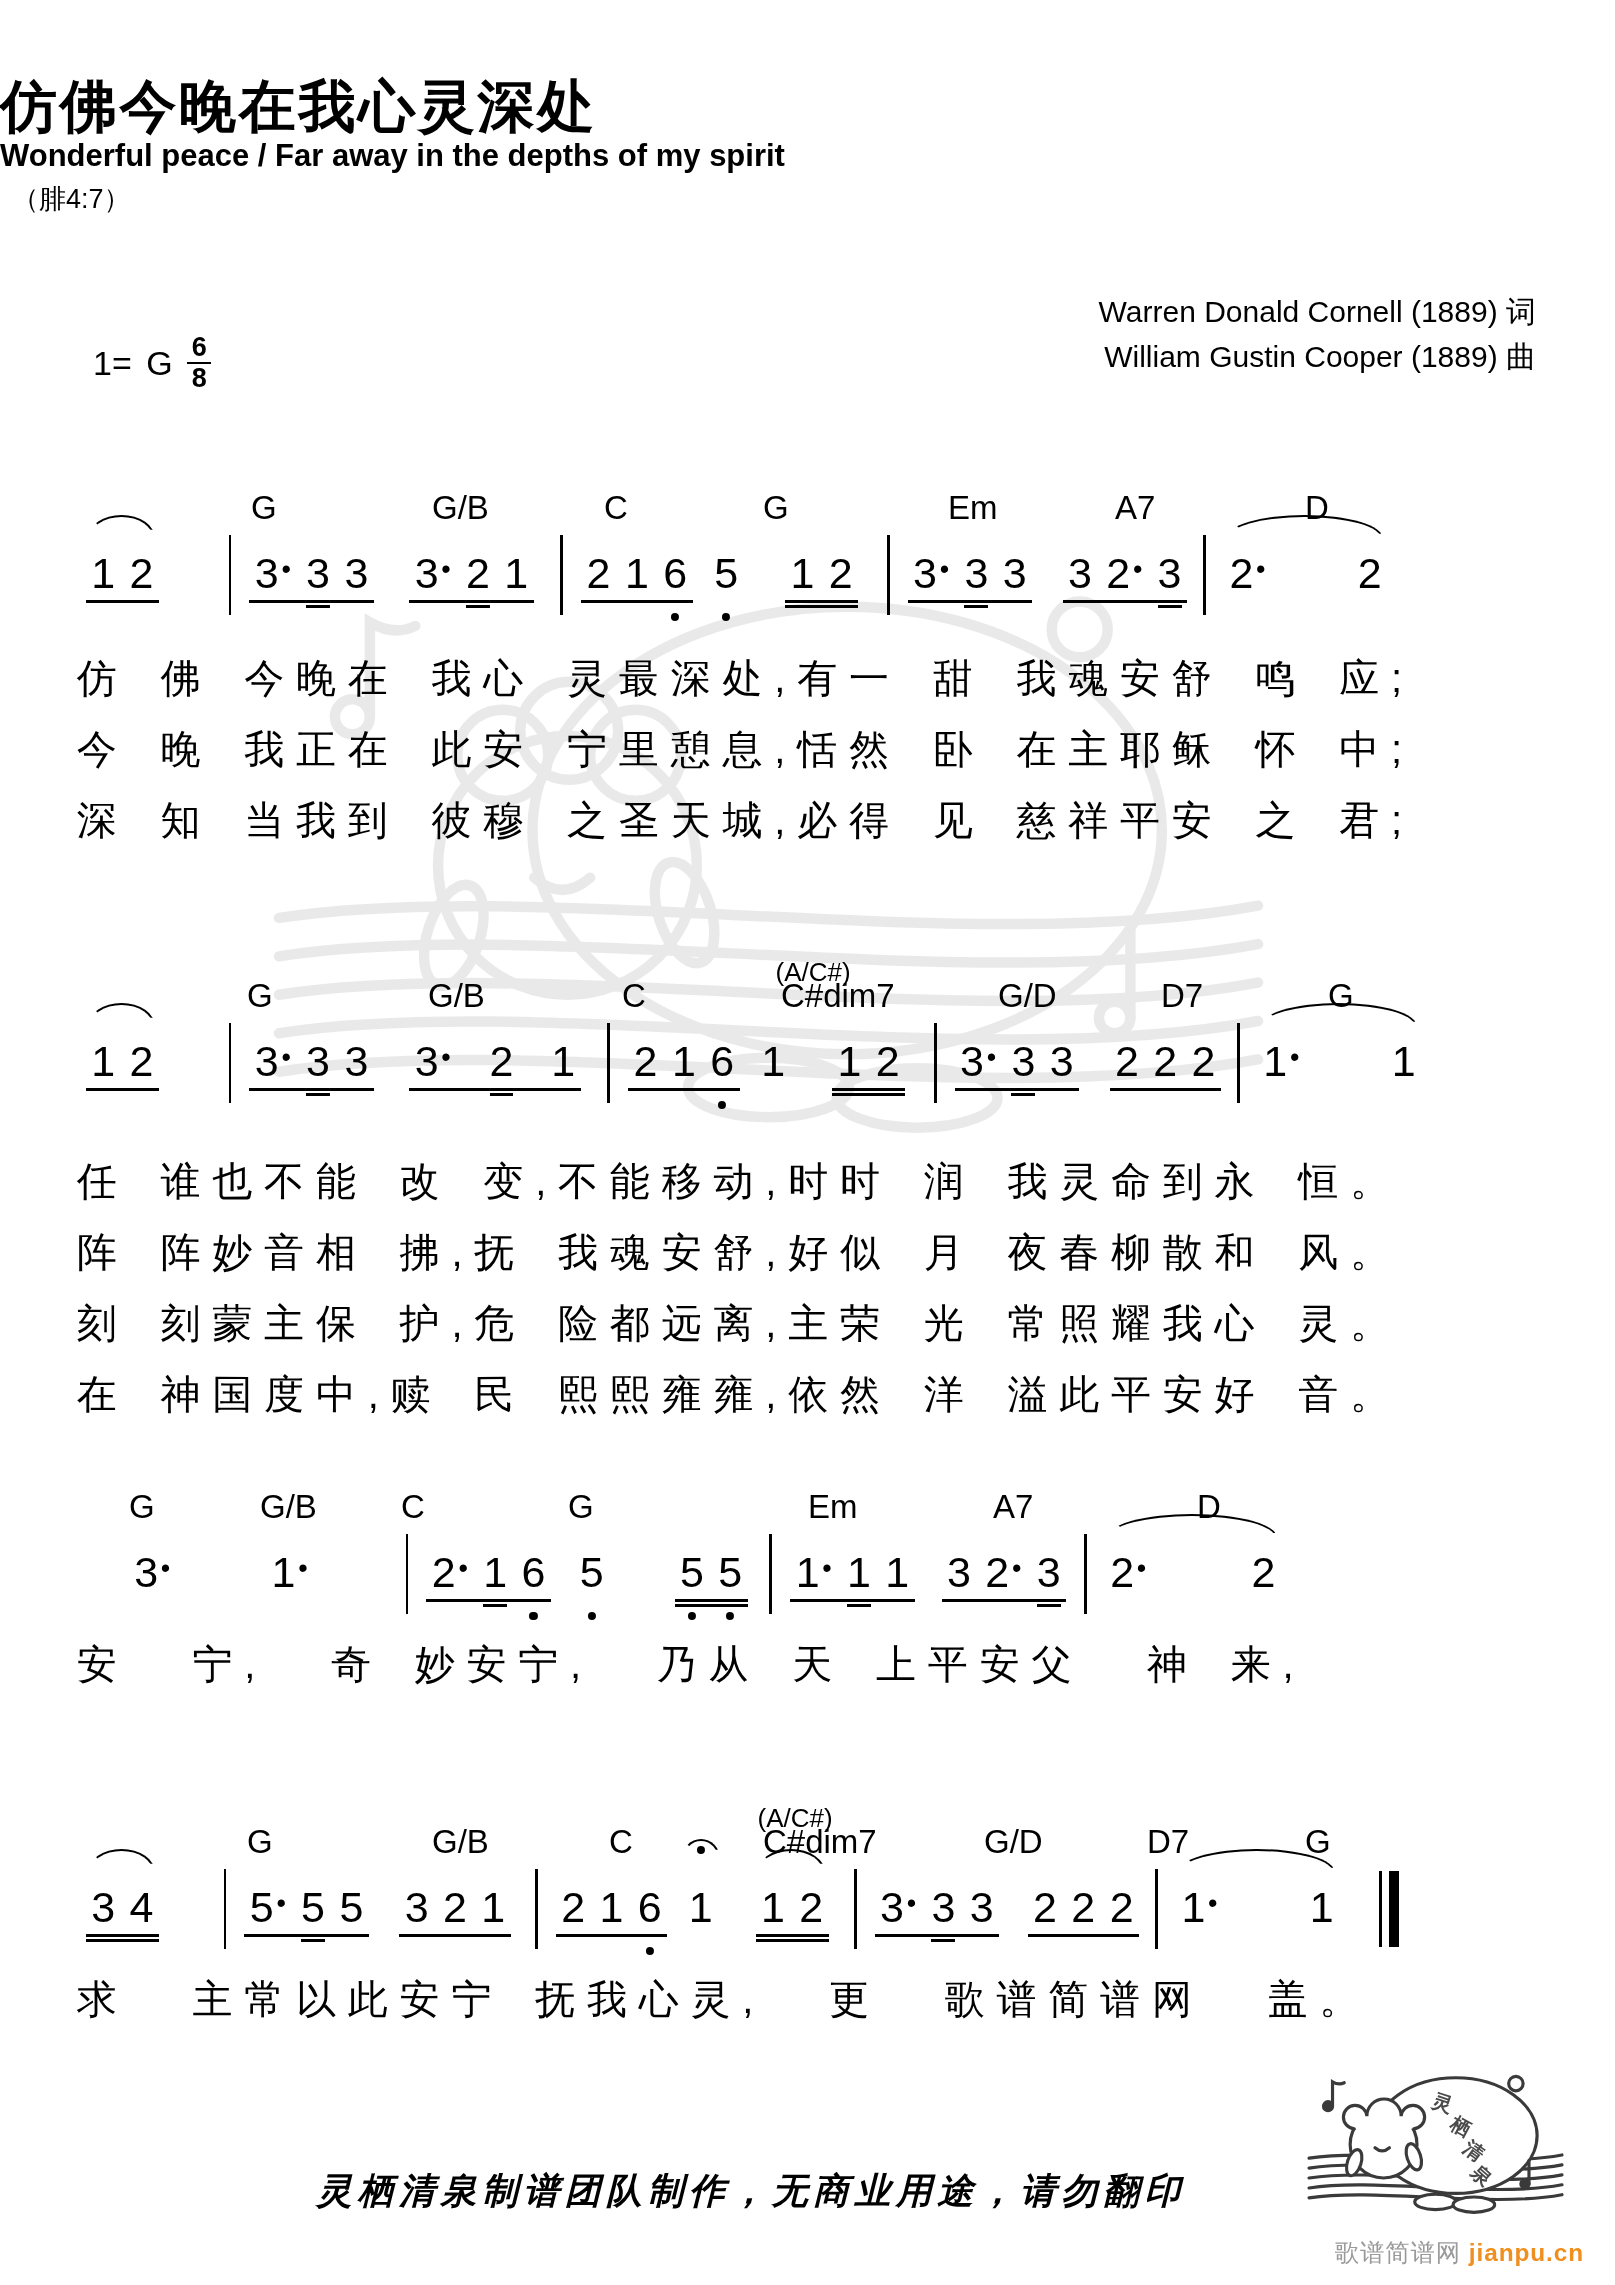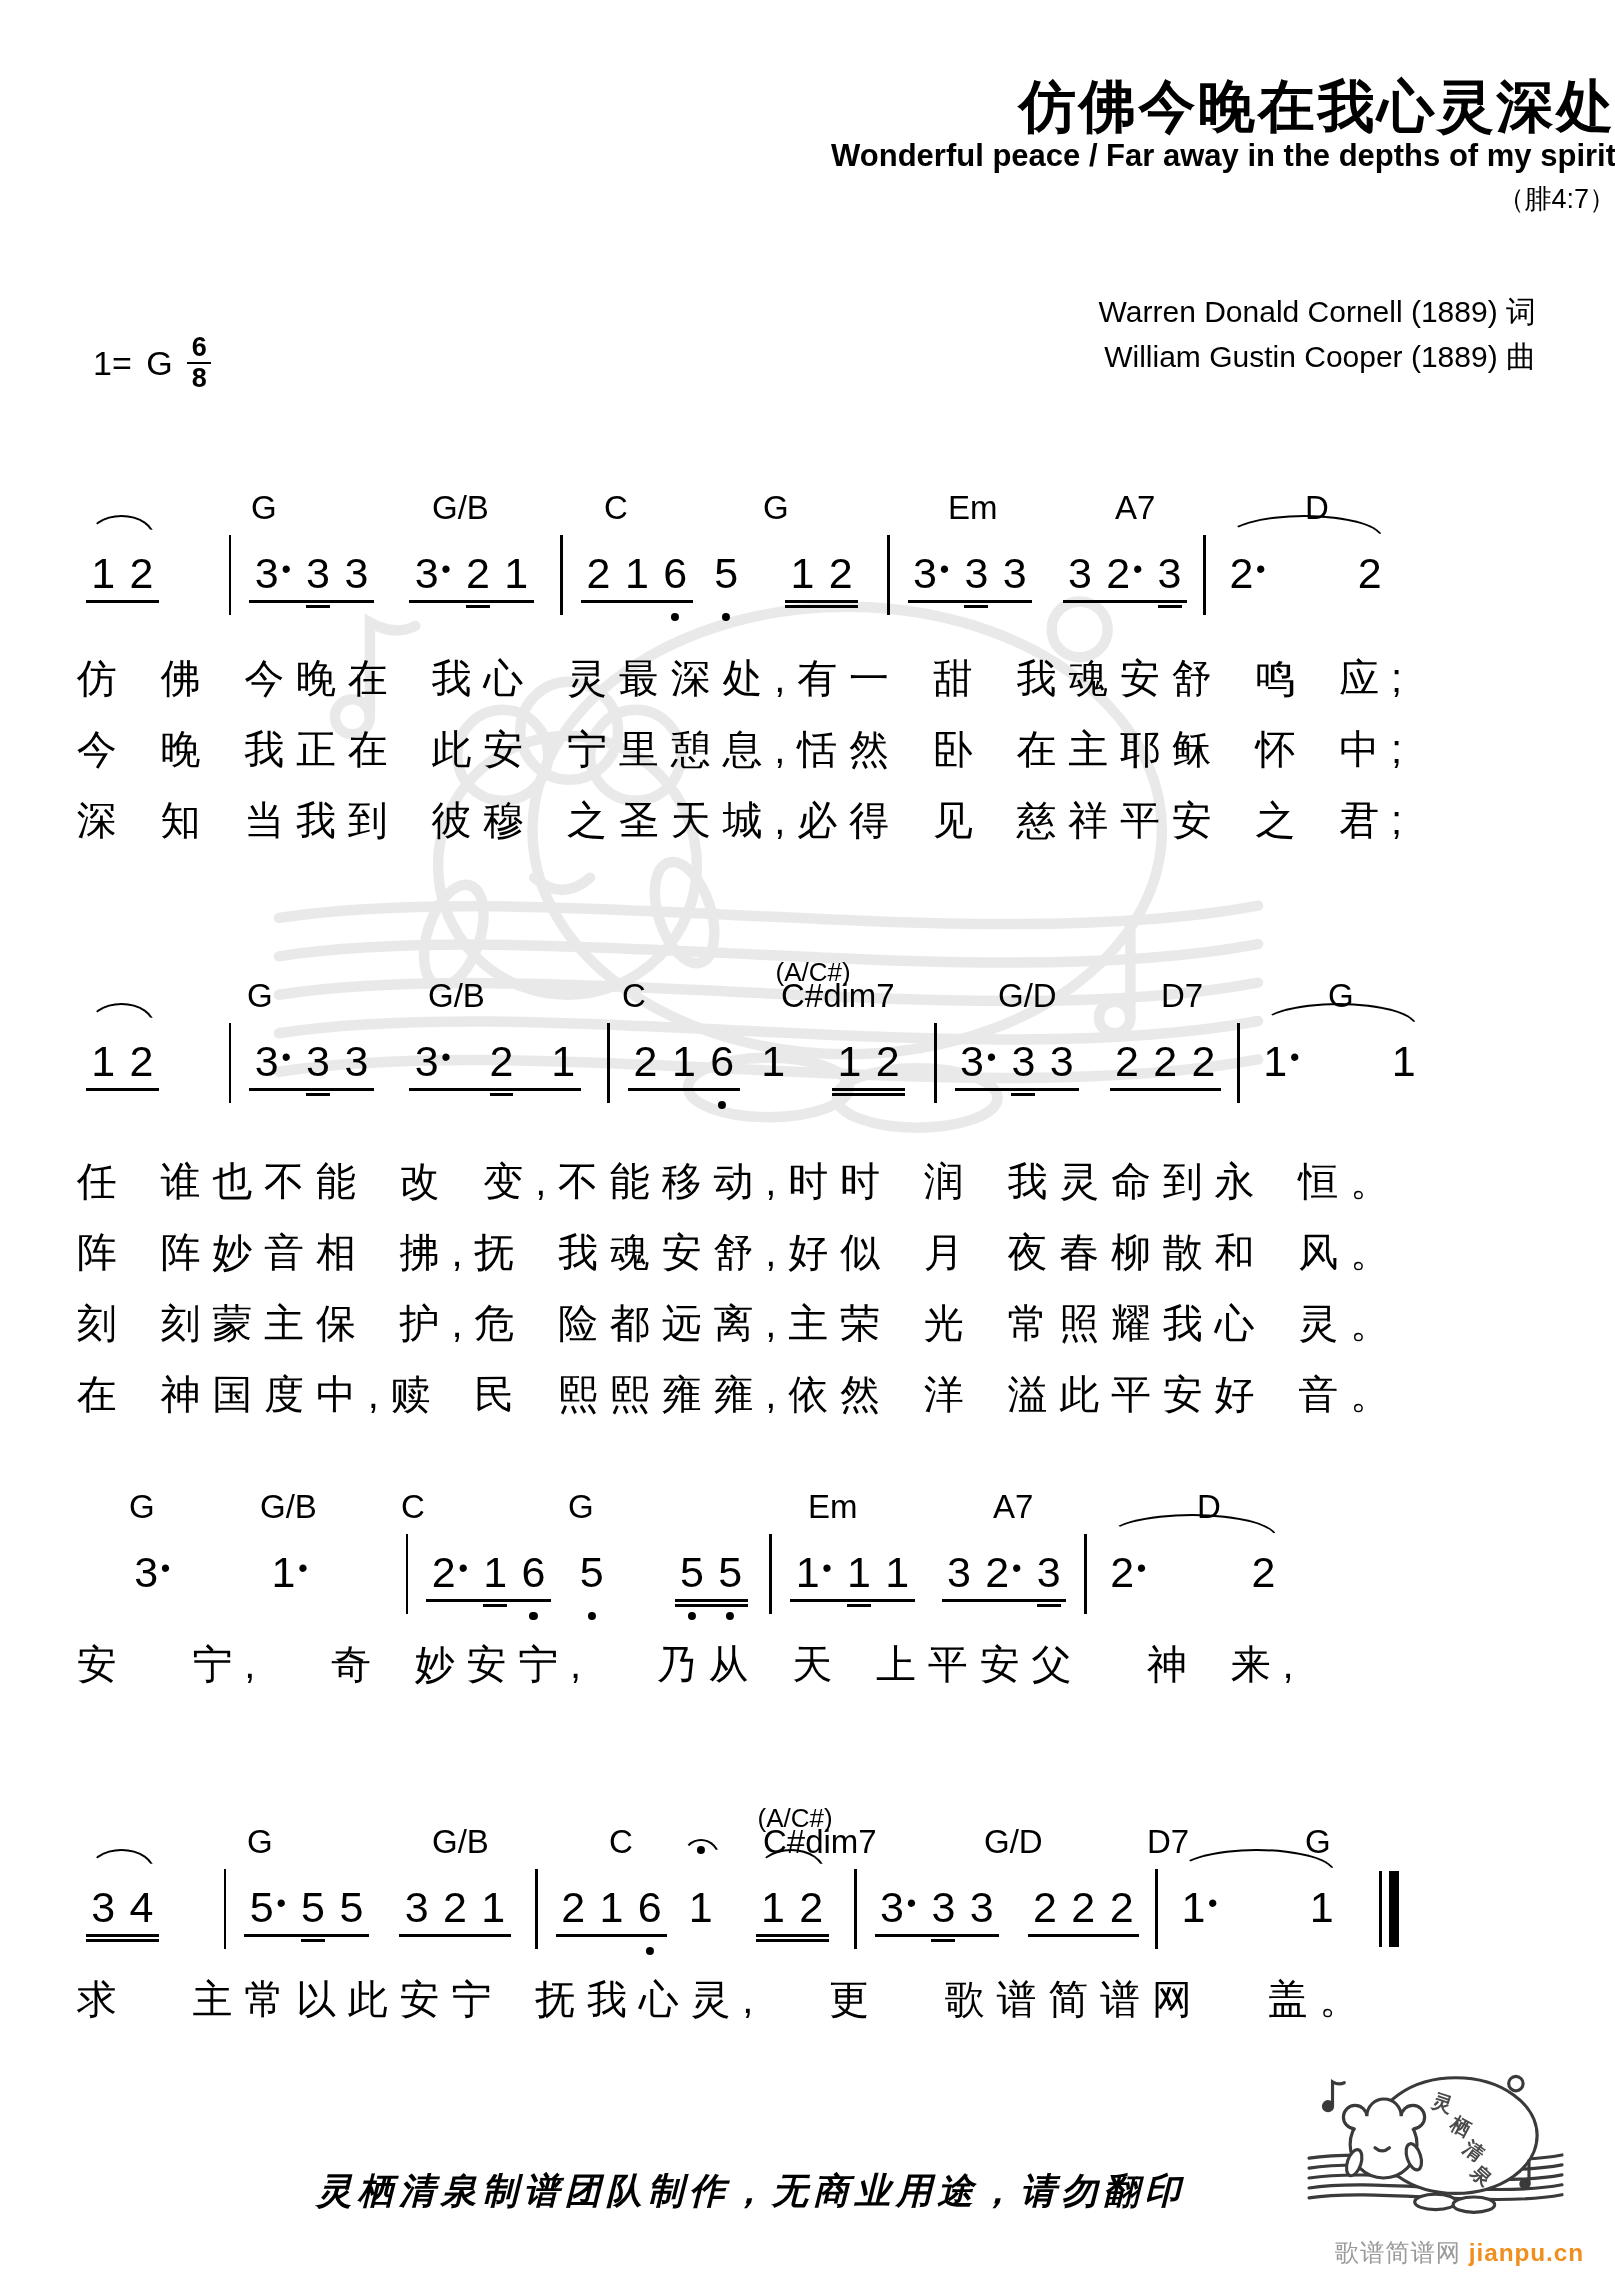--- a/index.html
+++ b/index.html
@@ -1,22 +1,22 @@
 <!DOCTYPE html>
 <html style="font-size:14.5px"><head>
 <meta charset="utf-8">
 <style>
   html,body{margin:0;padding:0;background:#fff;}
   .page{position:relative;width:1616px;height:2285px;background:#ffffff;overflow:hidden;
         font-family:"Liberation Sans",sans-serif;color:#000;}
   .abs{position:absolute;}
-  .ctr{left:0;right:0;text-align:right;}
+  .ctr{left:0;right:0;text-align:left;}
   .title{top:69px;font-size:57px;font-weight:900;letter-spacing:2.7px;}
   .subtitle{top:138px;font-size:31px;font-weight:600;}
-  .scripture{top:181px;font-size:27px;}
+  .scripture{top:181px;font-size:27px;margin-left:12px;}
   .credits{top:289px;right:80px;text-align:right;font-size:30px;line-height:45px;}
   .keysig{top:333px;left:93px;font-size:34px;display:flex;align-items:center;gap:14.5px;}
   .meter{display:inline-flex;flex-direction:column;align-items:center;font-size:27px;font-weight:600;line-height:29px;}
   .meter .num{border-bottom:2.7px solid #000;padding:0 4.5px;}
 
   .system{position:absolute;left:75px;width:1502px;}
   .chords{position:absolute;left:0;right:0;height:0;}
   .chord{position:absolute;font-size:33px;white-space:nowrap;}
   .chord .above{position:absolute;left:-5.4px;top:-40px;font-size:26px;margin-top:20px;}
   .notes-row{position:absolute;display:flex;align-items:flex-start;}

